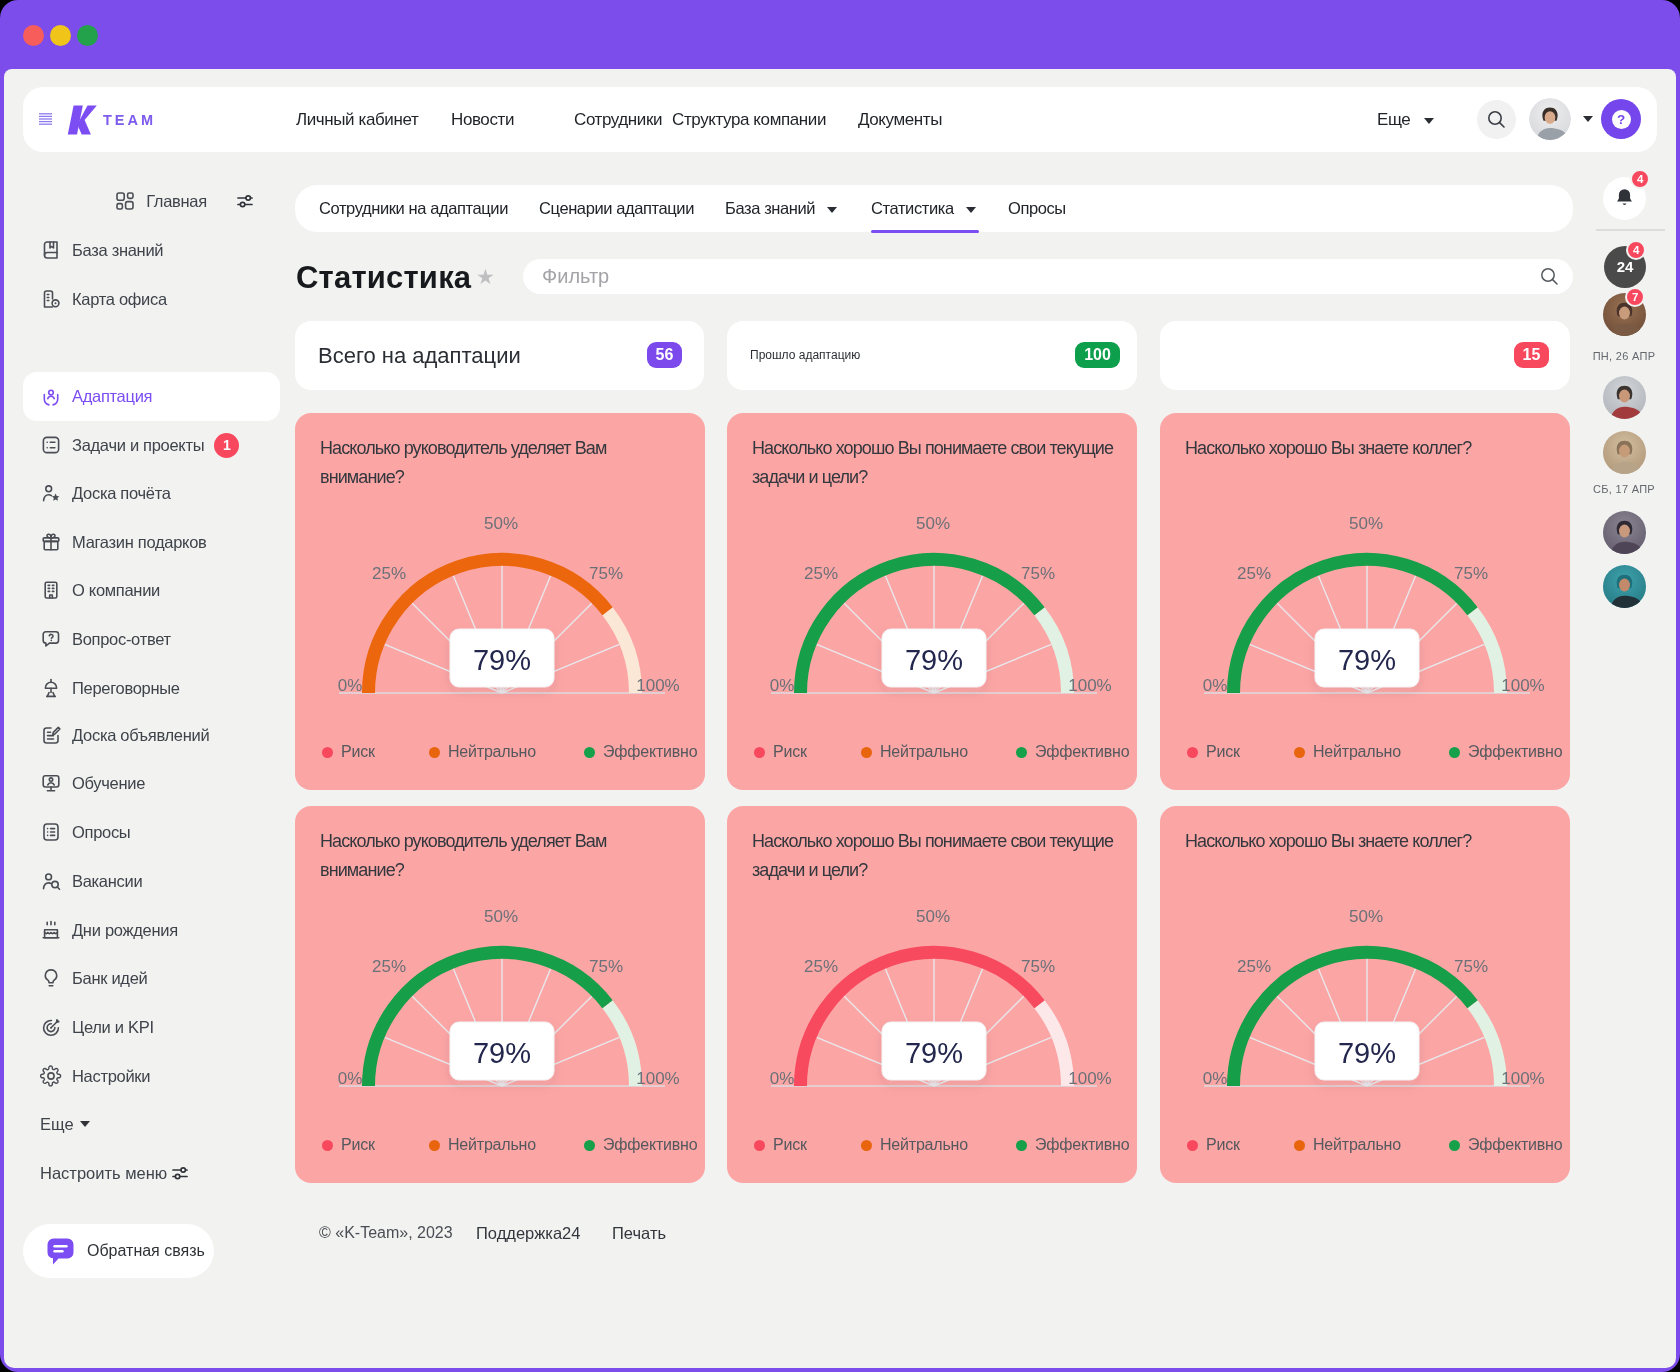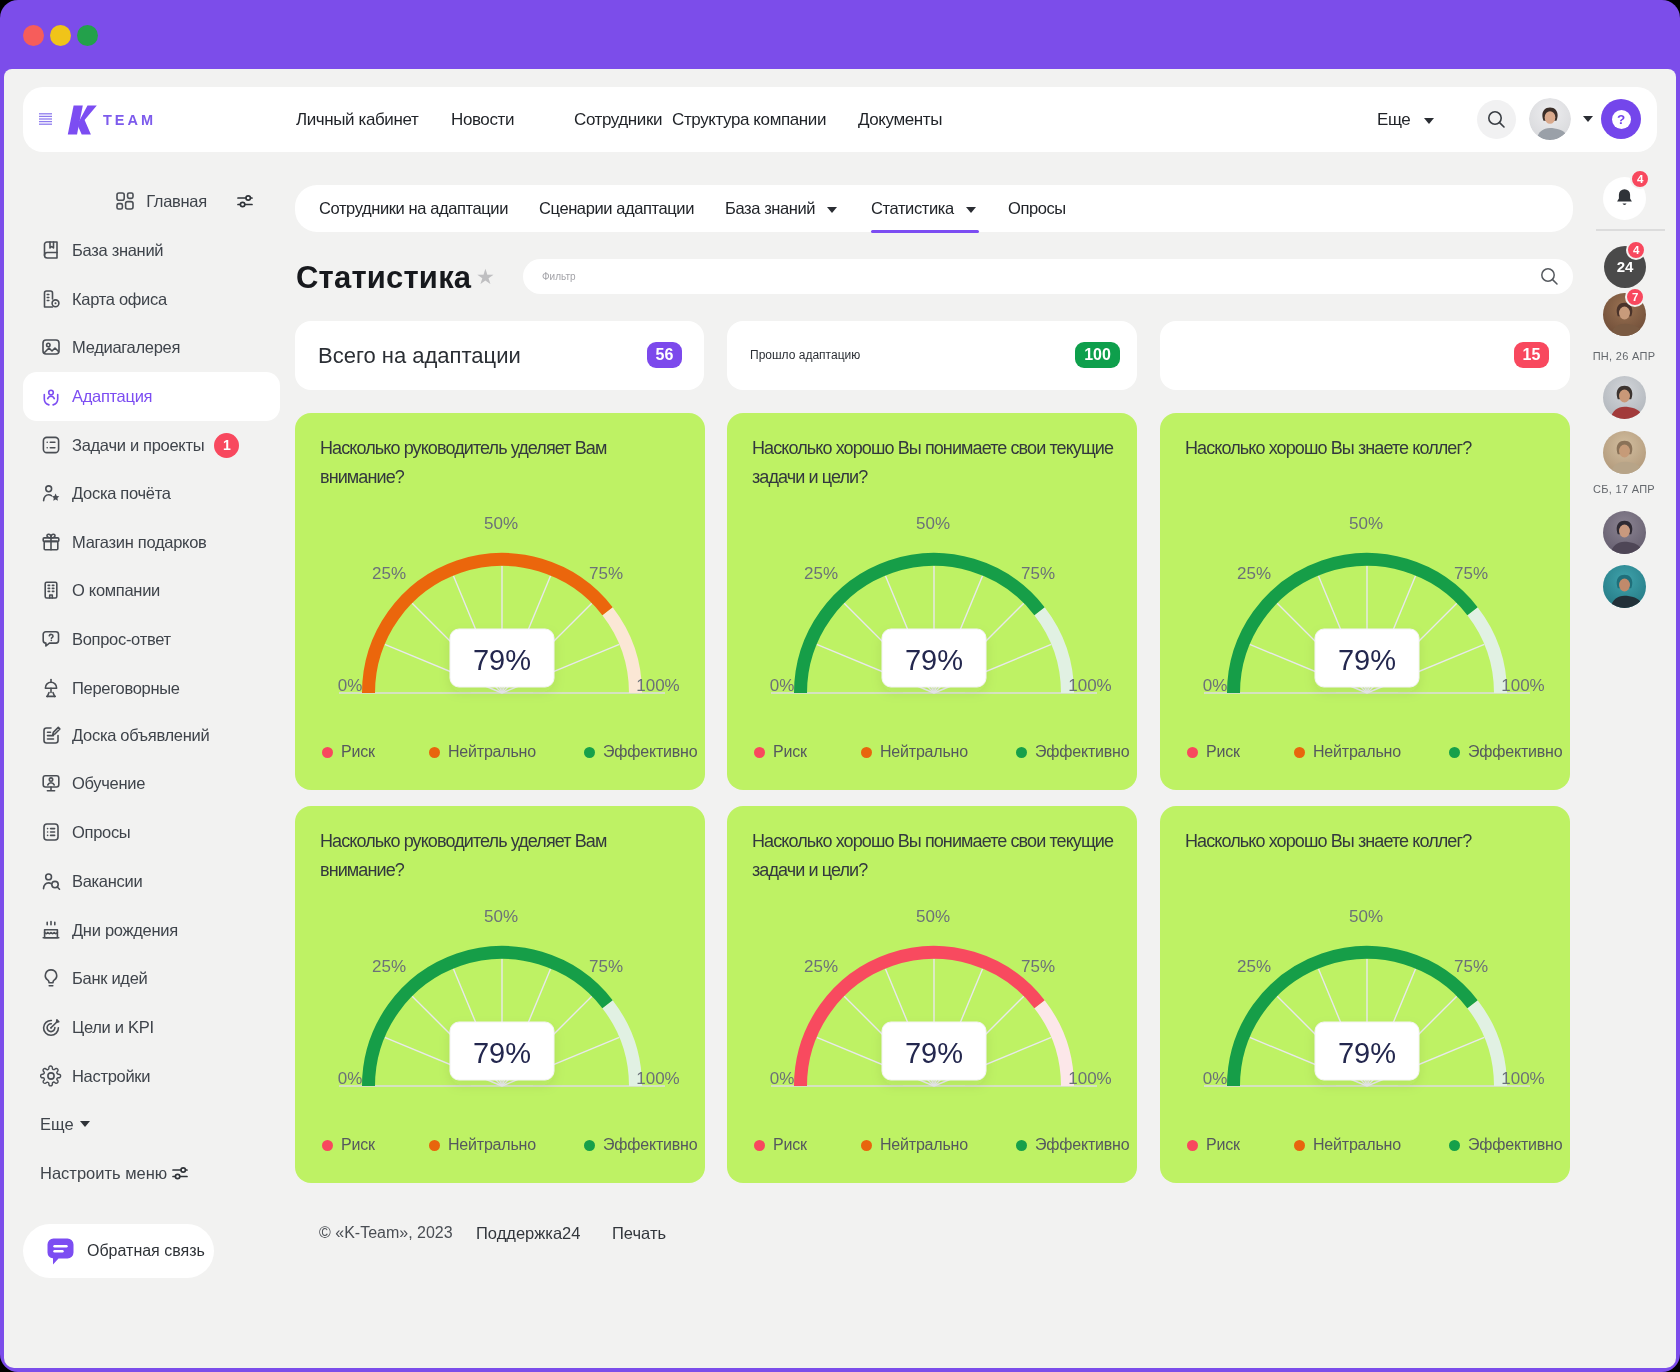--- a/index.html
+++ b/index.html
@@ -8,21 +8,21 @@
 .win{position:absolute;left:4px;right:4px;top:69px;bottom:4px;background:#F2F2F1;border-radius:8px 8px 10px 10px;}
 .navbar{position:absolute;left:19px;top:18px;width:1634px;height:65px;background:#fff;border-radius:20px;}
 .nitem{position:absolute;top:0;height:65px;line-height:65px;font-size:17px;color:#1F2227;white-space:nowrap;letter-spacing:-0.4px;}
 .tri{display:inline-block;width:0;height:0;border-left:5.5px solid transparent;border-right:5.5px solid transparent;border-top:6.5px solid #2A2D33;vertical-align:middle;}
 .sitem{position:absolute;left:19px;width:258px;height:48px;display:flex;align-items:center;}
 .sic{margin-left:17px;width:22px;height:22px;display:flex;}
 .sic svg{display:block;}
 .slb{margin-left:10px;font-size:16.5px;color:#3F444B;letter-spacing:-0.3px;}
 .redbadge{min-width:25px;height:25px;padding:0 7px;background:#F8485E;border-radius:13px;color:#fff;font-size:14px;font-weight:700;display:flex;align-items:center;justify-content:center;}
 .content-card{position:absolute;background:#fff;border-radius:16px;}
-.gcard{position:absolute;width:410px;height:377px;background:#bef264;border-radius:16px;}
+.gcard{position:absolute;width:410px;height:377px;background:#fca5a5;border-radius:16px;}
 .gtitle{position:absolute;left:25px;top:21px;width:385px;font-size:18px;letter-spacing:-0.9px;line-height:28.5px;color:#33383E;}
 .gauge{position:absolute;left:0;top:0;}
 .gl{font-size:17px;fill:#6B7178;font-family:"Liberation Sans",sans-serif;}
 .legend{position:absolute;left:0;top:328px;width:410px;height:22px;}
 .ld{position:absolute;top:6px;width:11px;height:11px;border-radius:50%;}
 .ll{position:absolute;top:0;font-size:16px;color:#55595E;line-height:22px;letter-spacing:-0.2px;}
 .badge{position:absolute;height:26px;border-radius:9px;color:#fff;font-size:16px;font-weight:700;display:flex;align-items:center;justify-content:center;}
 .rail-badge{position:absolute;min-width:20px;height:20px;padding:0 5px;background:#F8485E;border-radius:10px;border:2px solid #F2F2F1;color:#fff;font-size:11.5px;font-weight:700;display:flex;align-items:center;justify-content:center;}
 .ravatar{position:absolute;left:1599px;width:43px;height:43px;}
 .rlabel{position:absolute;left:1570px;width:100px;text-align:center;font-size:11px;color:#63676C;letter-spacing:0.3px;}
@@ -125,32 +125,20 @@
             <g fill="none" stroke="#4A4E54" stroke-width="1.6" stroke-linecap="round" stroke-linejoin="round">
               <path d="M12.5 19H4.5V5a2 2 0 0 1 2-2h4a2 2 0 0 1 2 2v6"></path>
               <path d="M7.3 6.5h1.5M7.3 9.5h1.5M7.3 12.5h1.5"></path>
               <circle cx="15.5" cy="15.3" r="3.4"></circle>
               <circle cx="15.5" cy="15.3" r="1" fill="#4A4E54" stroke="none"></circle>
             </g>
           </svg>
         </span>
         <span class="slb">Карта офиса</span>
       </div>
-      <div class="sitem" style="top:254px;">
-        <span class="sic">
-          <svg width="22" height="22" viewBox="0 0 22 22">
-            <g fill="none" stroke="#4A4E54" stroke-width="1.6" stroke-linecap="round" stroke-linejoin="round">
-              <rect x="3" y="4" width="16" height="14" rx="3"></rect>
-              <circle cx="8.3" cy="9" r="1.7"></circle>
-              <path d="M4.5 16.5l4.5-4.5 3 3 3-3 3.5 3.5"></path>
-            </g>
-          </svg>
-        </span>
-        <span class="slb">Медиагалерея</span>
-      </div>
       <div class="sitem" style="top:352px;">
         <span class="sic">
           <svg width="22" height="22" viewBox="0 0 22 22">
             <g fill="none" stroke="#4A4E54" stroke-width="1.6" stroke-linecap="round" stroke-linejoin="round">
               <rect x="3.4" y="3.4" width="15.2" height="15.2" rx="3.4"></rect>
               <path d="M7.2 8.2h.02M10.3 8.2h4.6M7.2 13.8h.02M10.3 13.8h4.6"></path>
             </g>
           </svg>
         </span>
         <span class="slb">Задачи и проекты</span>
@@ -355,21 +343,21 @@
   <div class="nitem" style="left:244px;height:47px;line-height:47px;font-size:16.5px;color:#212429;">Сценарии адаптации</div>
   <div class="nitem" style="left:430px;height:47px;line-height:47px;font-size:16.5px;color:#212429;">База знаний <span class="tri" style="margin-left:8px;border-top-width:6px;"></span></div>
   <div class="nitem" style="left:576px;height:47px;line-height:47px;font-size:16.5px;color:#212429;">Статистика <span class="tri" style="margin-left:8px;border-top-width:6px;"></span></div>
   <div class="nitem" style="left:713px;height:47px;line-height:47px;font-size:16.5px;color:#212429;">Опросы</div>
   <div style="position:absolute;left:576px;bottom:-1px;width:108px;height:3.5px;background:#7C4DF2;border-radius:2px;"></div>
 </div>
 
 <div style="position:absolute;left:292px;top:191px;font-size:31px;font-weight:700;color:#17191D;letter-spacing:0.2px;">Статистика</div>
 <div style="position:absolute;left:472px;top:196px;font-size:21px;color:#BFBFC1;">★</div>
 <div style="position:absolute;left:519px;top:190px;width:1050px;height:35px;background:#fff;border-radius:17.5px;">
-  <span style="position:absolute;left:19px;top:0;line-height:35px;font-size:10px;color:#A3A3A8;">Фильтр</span>
+  <span style="position:absolute;left:19px;top:0;line-height:35px;font-size:20px;color:#A3A3A8;">Фильтр</span>
   <svg style="position:absolute;right:14px;top:8px;" width="19" height="19" viewBox="0 0 19 19">
           <circle cx="8" cy="8" r="6.2" fill="none" stroke="#55595E" stroke-width="1.5"></circle>
           <line x1="12.6" y1="12.6" x2="17" y2="17" stroke="#55595E" stroke-width="1.5" stroke-linecap="round"></line>
         </svg>
 </div>
 
 <div class="content-card" style="left:291px;top:252px;width:409px;height:69px;">
   <span style="position:absolute;left:23px;top:0;line-height:69px;font-size:22px;color:#2A2E34;">Всего на адаптации</span>
   <span class="badge" style="right:22px;top:21px;width:35px;background:#7C49EC;">56</span>
 </div>

